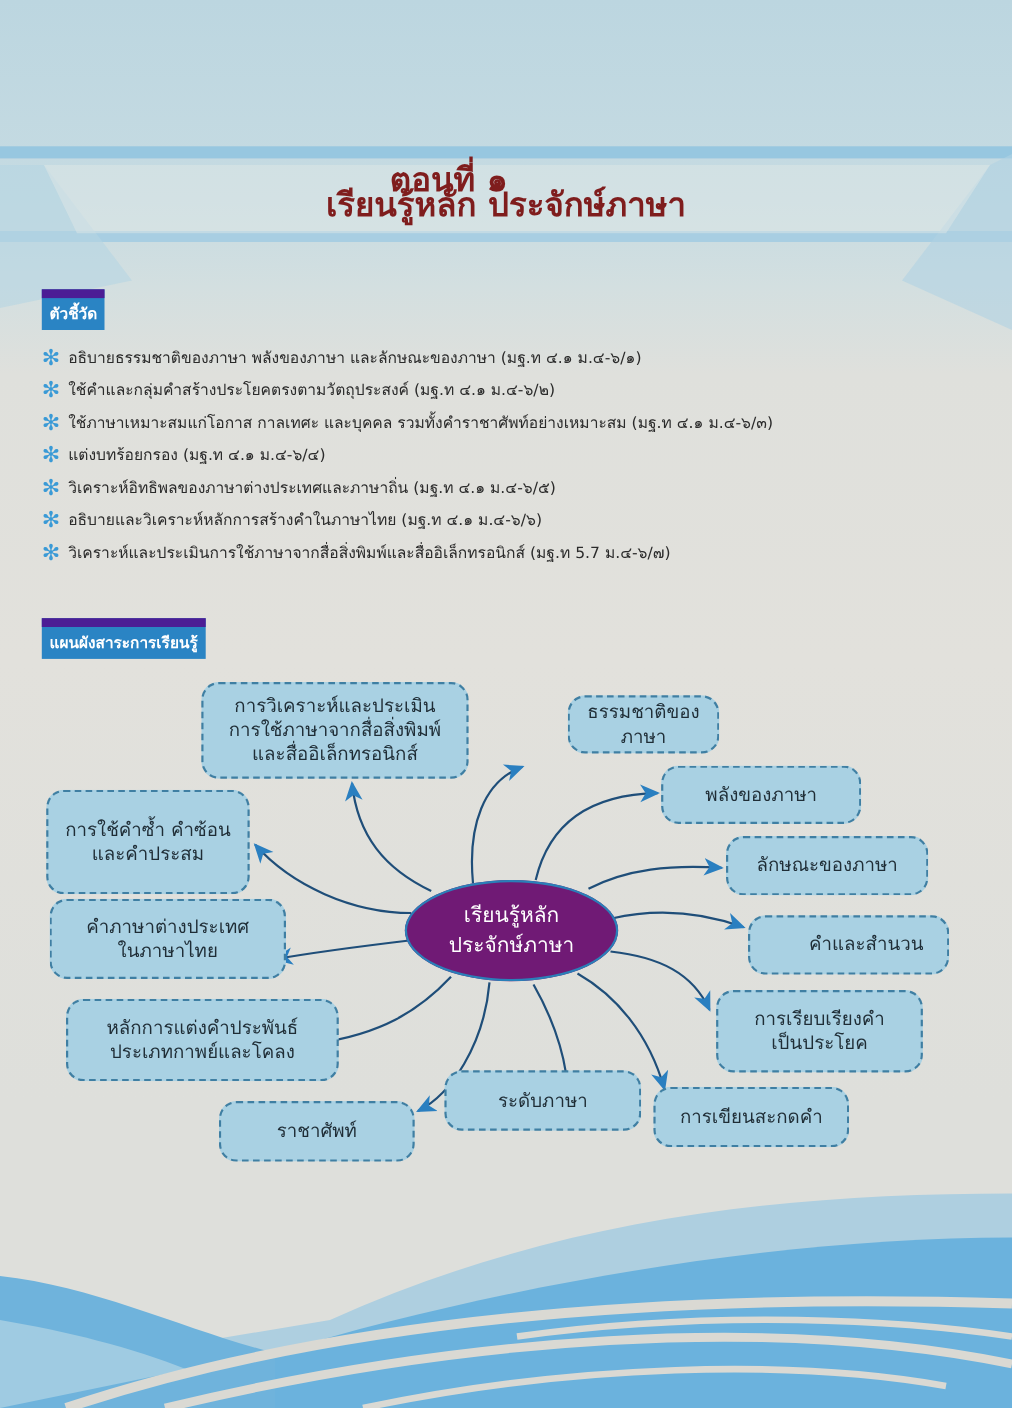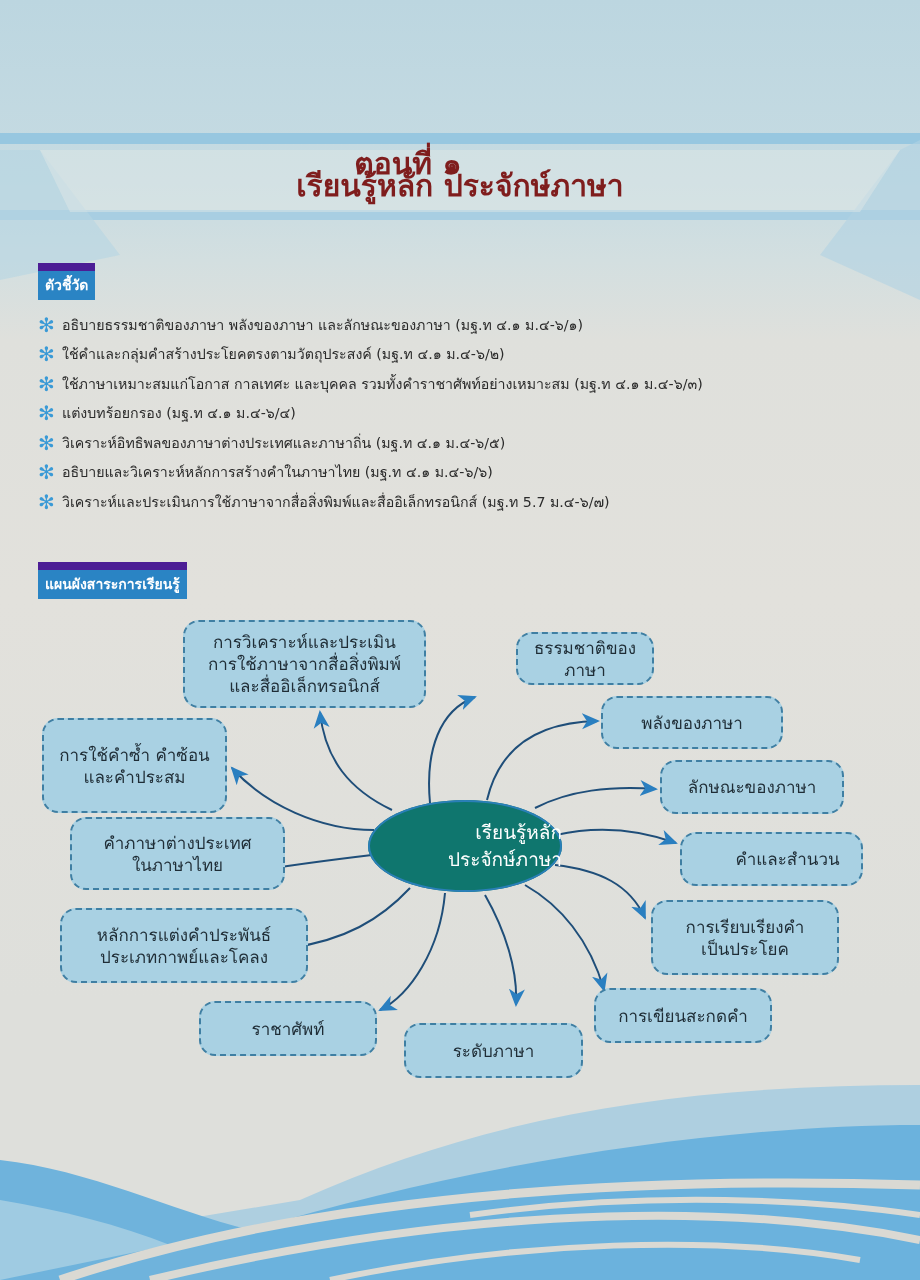--- a/index.html
+++ b/index.html
@@ -38,22 +38,22 @@
     display:inline-block; text-align:left; line-height:1;
   }
   .node {
     position:absolute; box-sizing:border-box;
     background:#a9d1e3; border:2px dashed #3f7fa3; border-radius:16px;
     display:flex; align-items:center; justify-content:center; text-align:center;
     font-size:17px; line-height:22px; color:#1f2d36; padding:4px 8px;
   }
   .center-node {
     position:absolute; left:368px; top:800px; width:194px; height:92px;
-    border-radius:50%; background:#0f766e; color:#fff;
-    display:flex; flex-direction:column; align-items:flex-end; justify-content:center;
+    border-radius:50%; background:#701a75; color:#fff;
+    display:flex; flex-direction:column; align-items:center; justify-content:center;
     font-size:19px; line-height:27px; text-align:center;
     box-shadow:inset 0 0 0 2px #2a7fb8;
   }
 </style>
 </head>
 <body>
 
 <div class="page-bg"></div>
 
 <svg class="deco-svg" width="920" height="1280">
@@ -139,23 +139,23 @@
   <span>ประจักษ์ภาษา</span>
 </div>
 
 <div class="node" style="left:476px; top:632px; width:138px; height:53px;margin-left:40px;">ธรรมชาติของภาษา</div>
 <div class="node" style="left:601px; top:696px; width:182px; height:53px;">พลังของภาษา</div>
 <div class="node" style="left:660px; top:760px; width:184px; height:54px;">ลักษณะของภาษา</div>
 <div class="node" style="left:680px; top:832px; width:183px; height:54px;padding-left:40px;">คำและสำนวน</div>
 <div class="node" style="left:651px; top:900px; width:188px; height:75px; white-space:pre-line;">การเรียบเรียงคำ
 เป็นประโยค</div>
 <div class="node" style="left:594px; top:988px; width:178px; height:55px;">การเขียนสะกดคำ</div>
-<div class="node" style="left:404px; top:1023px; width:179px; height:55px;">ระดับภาษา</div>
+<div class="node" style="left:404px; top:973px; width:179px; height:55px;">ระดับภาษา</div>
 <div class="node" style="left:199px; top:1001px; width:178px; height:55px;">ราชาศัพท์</div>
 <div class="node" style="left:60px; top:908px; width:248px; height:75px; white-space:pre-line;">หลักการแต่งคำประพันธ์
 ประเภทกาพย์และโคลง</div>
-<div class="node" style="left:45px; top:817px; width:215px; height:73px; white-space:pre-line;margin-left:25px;">คำภาษาต่างประเทศ
+<div class="node" style="left:45px; top:817px; width:215px; height:73px; white-space:pre-line;">คำภาษาต่างประเทศ
 ในภาษาไทย</div>
 <div class="node" style="left:42px; top:718px; width:185px; height:95px; white-space:pre-line;">การใช้คำซ้ำ คำซ้อน
 และคำประสม</div>
 <div class="node" style="left:183px; top:620px; width:243px; height:88px; white-space:pre-line;">การวิเคราะห์และประเมิน
 การใช้ภาษาจากสื่อสิ่งพิมพ์
 และสื่ออิเล็กทรอนิกส์</div>
 
 </body></html>

